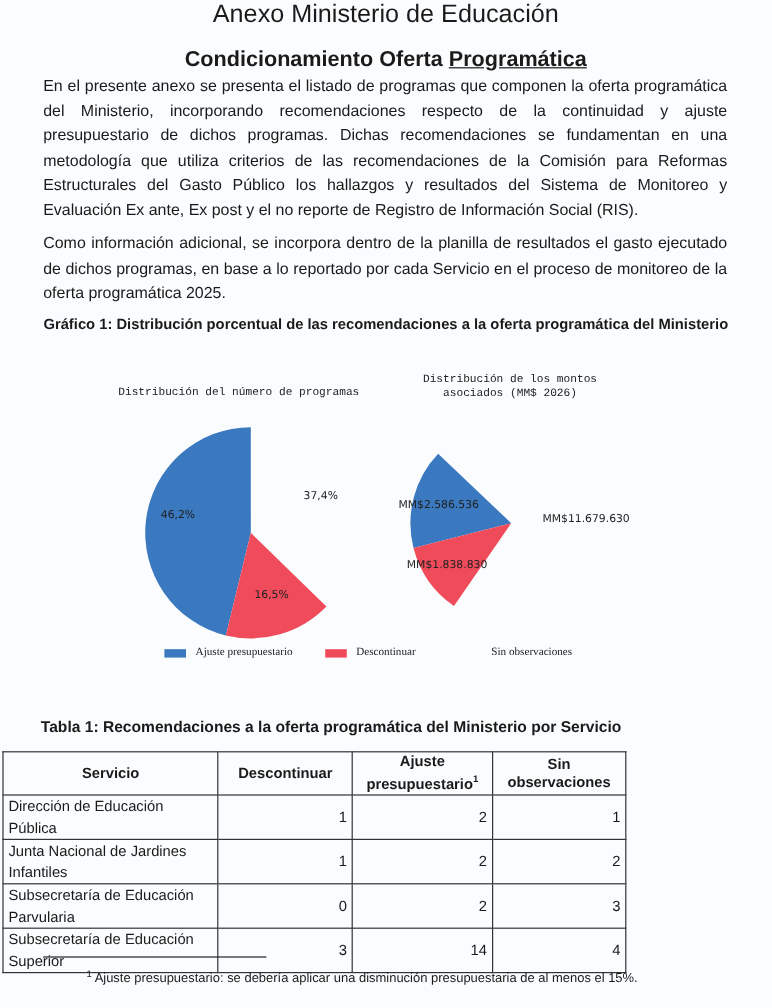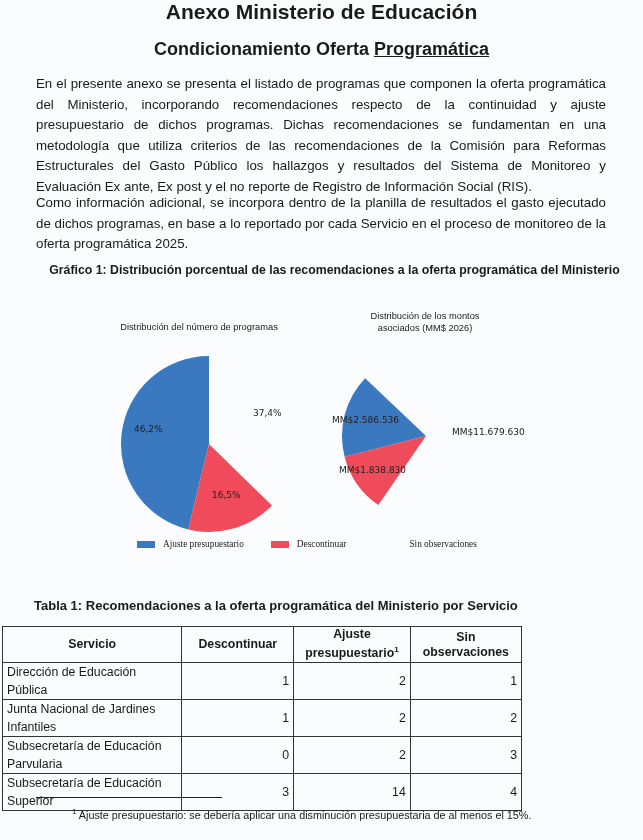--- a/index.html
+++ b/index.html
@@ -1,28 +1,28 @@
 <!DOCTYPE html>
 <html><head>
 <meta charset="utf-8">
 <style>
   html, body { margin: 0; padding: 0; }
   body {
     width: 643px; height: 840px; background: #fafcfe; position: relative; overflow: hidden;
     font-family: "Liberation Sans", sans-serif; color: #1a1a1a;
   }
   .abs { position: absolute; }
-  .title { left: 0; width: 643px; top: 0; text-align: center; font-size: 21px; font-weight: bold; }
+  .title { left: 0; width: 643px; top: 0; text-align: center; font-size: 21px; font-weight: normal; }
   .subtitle { left: 0; width: 643px; top: 39px; text-align: center; font-size: 18px; font-weight: bold; }
   .subtitle .u { text-decoration: underline; }
   .para { left: 36px; width: 570px; font-size: 13.3px; line-height: 20.6px; text-align: justify; }
-  .p1 { top: 74px; }
+  .p1 { top: 62px; }
   .p2 { top: 193px; }
-  .fig-caption { left: 30px; width: 583px; top: 262px; text-align: center; font-size: 12.3px; font-weight: bold; line-height: 17px; margin-left: 13px; }
-  .chart-sub { font-family: Liberation Sans, sans-serif; font-size: 9.3px; color: #222; text-align: center; line-height: 12px; }
+  .fig-caption { left: 30px; width: 583px; top: 262px; text-align: center; font-size: 12.3px; font-weight: bold; line-height: 17px; }
+  .chart-sub { font-family: Liberation Mono, monospace; font-size: 9.3px; color: #222; text-align: center; line-height: 12px; }
   .sub-left { left: 84px; width: 230px; top: 321px; }
   .sub-right { left: 330px; width: 190px; top: 310px; }
   svg.charts { left: 0; top: 340px; }
   .pie-label { font-family: "DejaVu Sans", sans-serif; font-size: 9px; fill: #222; }
   .legend { left: 137px; top: 539px; font-family: Liberation Serif, serif; font-size: 9.3px; color: #222; display: flex; align-items: center; }
   .legend .sw { width: 18px; height: 7px; display: inline-block; margin-right: 8px; }
   .legend .item { display: flex; align-items: center; margin-right: 27px; }
   .legend .item.last { margin-left: 10px; }
   .table-caption { left: 34px; top: 598px; font-size: 13px; font-weight: bold; }
   table.rec {

